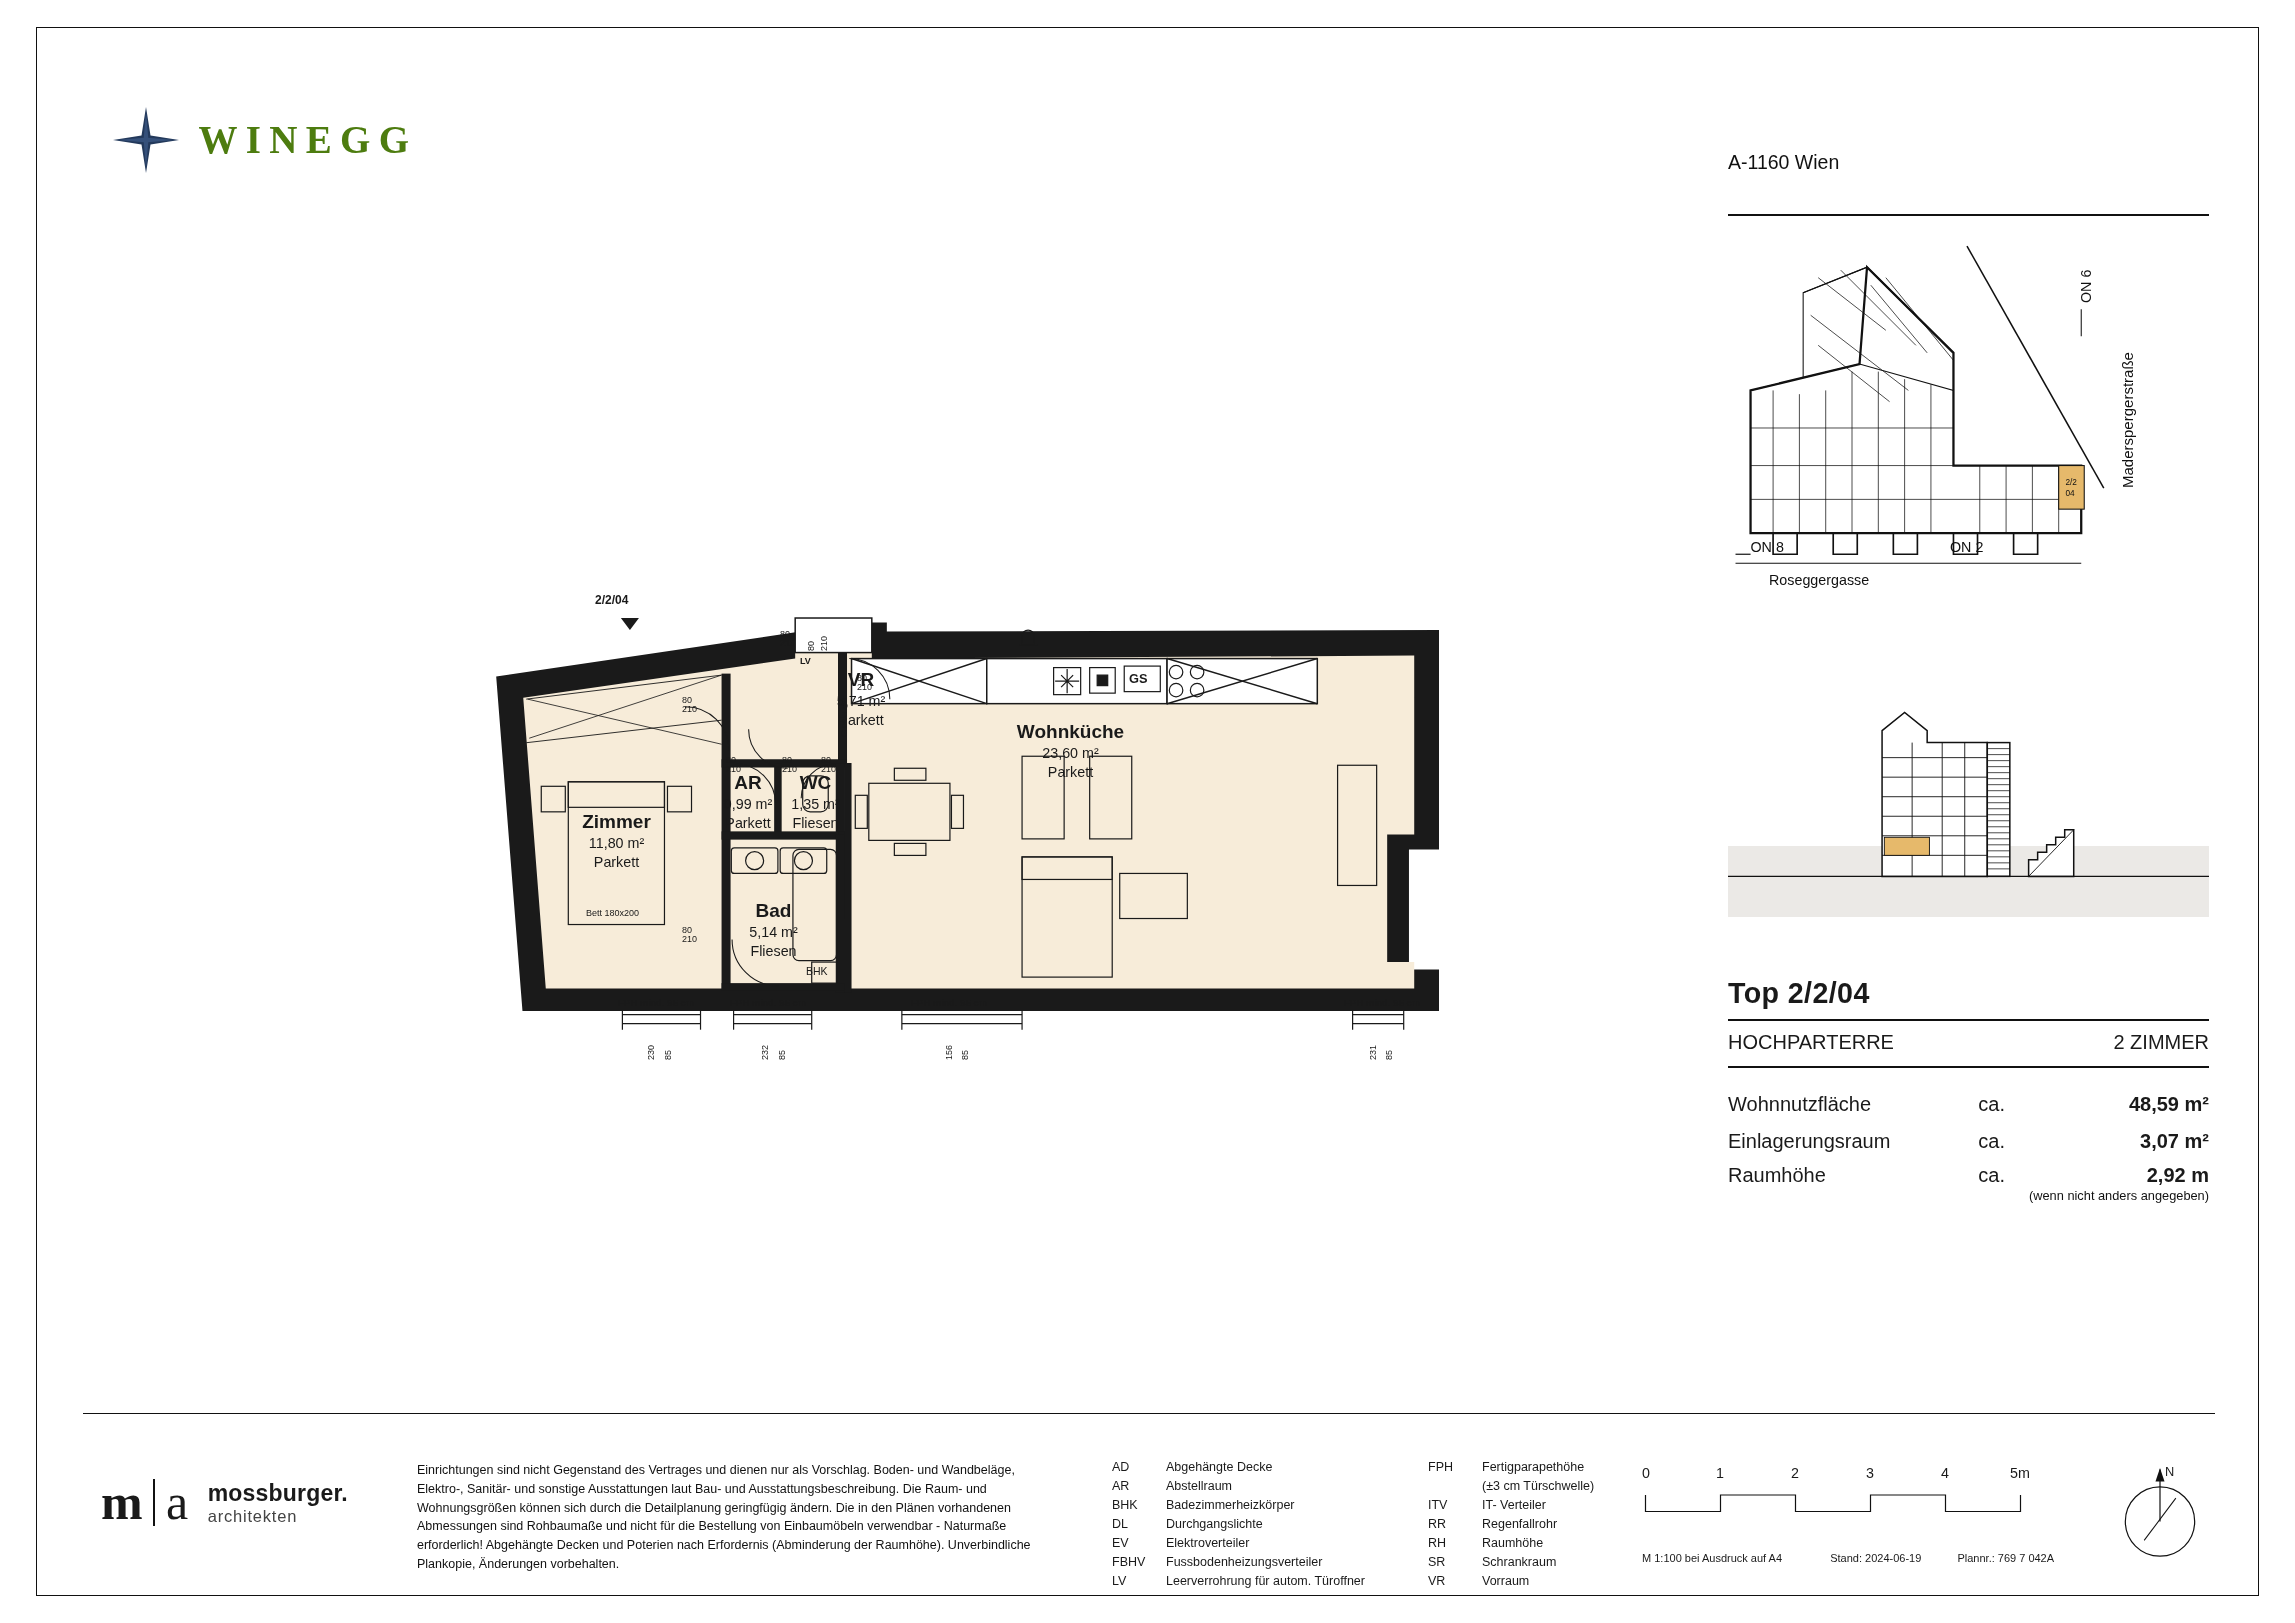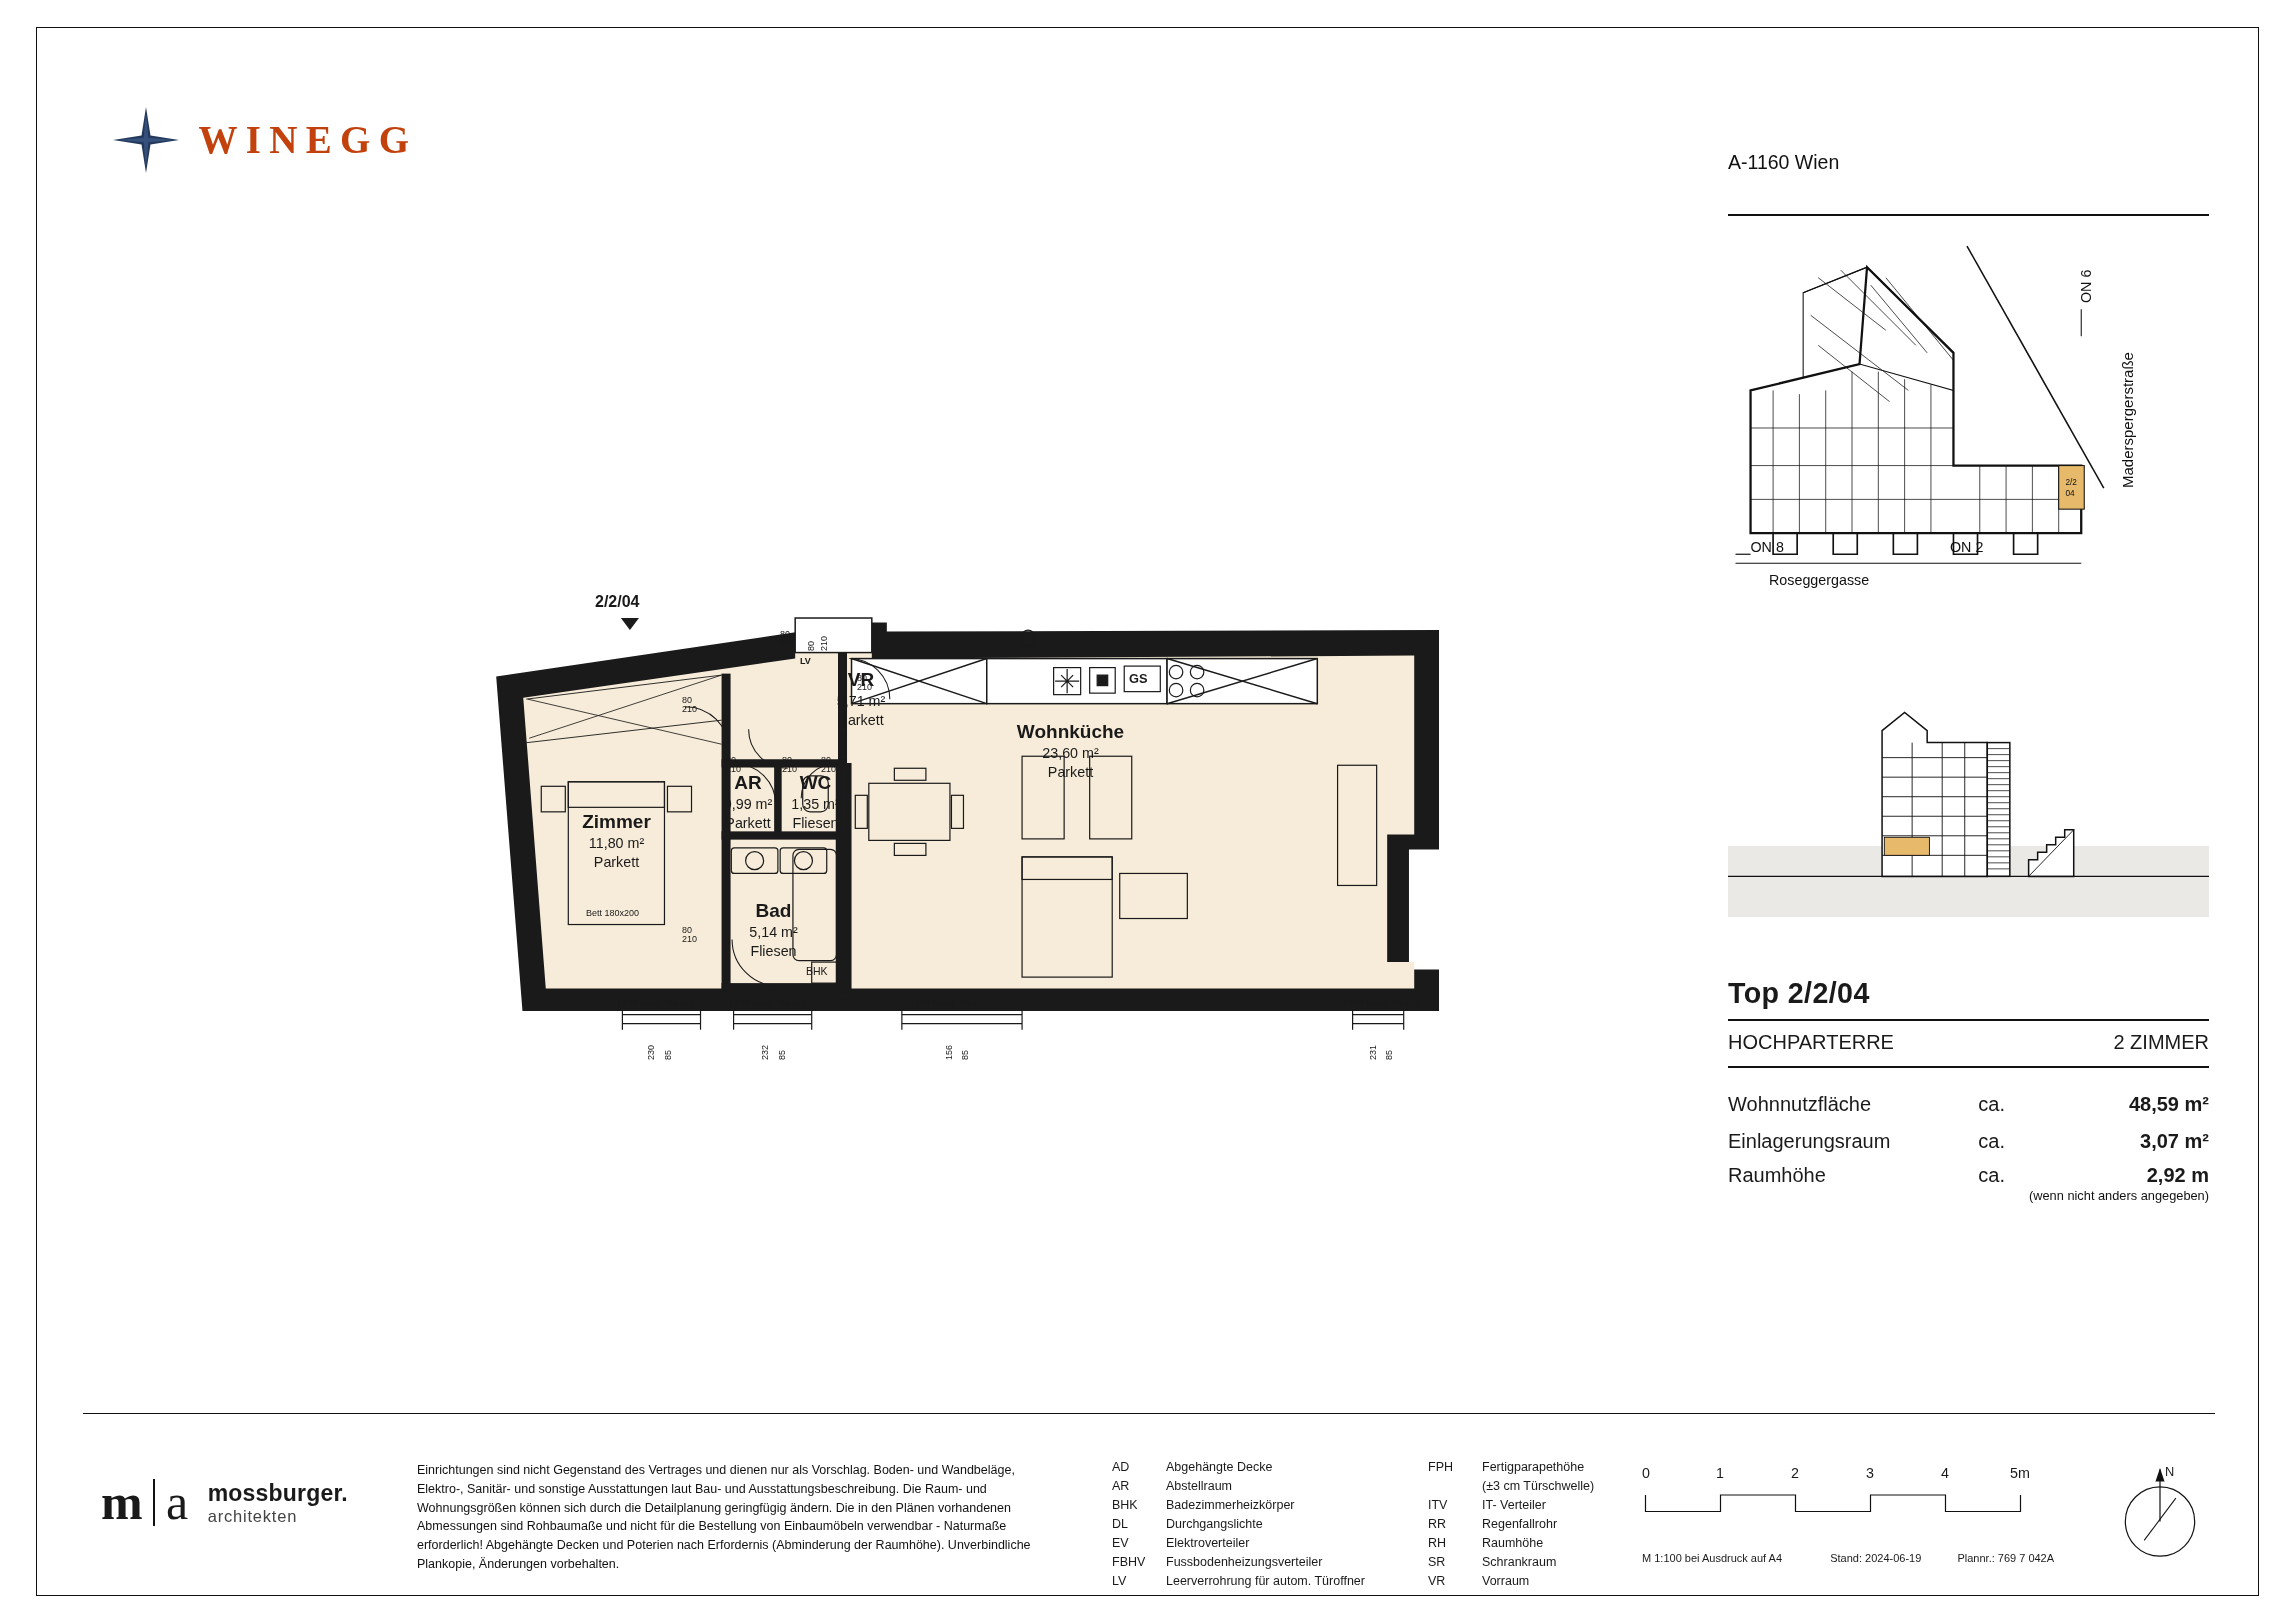--- a/index.html
+++ b/index.html
@@ -4,21 +4,21 @@
 <style>
   html,body{margin:0;padding:0;background:#ffffff;}
   body{width:2295px;height:1623px;font-family:"Liberation Sans",sans-serif;color:#1a1a1a;position:relative;overflow:hidden;}
   .sheet{position:absolute;left:0;top:0;width:2295px;height:1623px;}
   .frame{position:absolute;left:36px;top:27px;width:2223px;height:1569px;border:1.2px solid #111;box-sizing:border-box;}
 
   
   .logo-wrap{position:absolute;left:113px;top:98px;width:466px;height:83px;display:flex;align-items:center;gap:19.5px;}
   .star{width:66px;height:66px;position:relative;}
   .star svg{display:block;}
-  .brandname{font-family:"Liberation Serif",serif;font-size:39px;letter-spacing:8.3px;color:#c2410c;font-weight:700;}
+  .brandname{font-family:"Liberation Serif",serif;font-size:39px;letter-spacing:8.3px;color:#4d7c0f;font-weight:700;}
 
   .title-block{position:absolute;left:1728px;top:128px;width:481px;}
   .proj-title{font-size:32px;font-weight:700;letter-spacing:0.4px;color:#111;}
   .proj-sub{font-size:19.5px;margin-top:23px;color:#111;}
   .title-rule{position:absolute;left:1728px;top:214px;width:481px;height:1.5px;background:#111;}
 
   
   .siteplan{position:absolute;left:1728px;top:240px;width:481px;height:391px;}
   .site-label{position:absolute;font-size:14.3px;color:#111;}
 
@@ -64,21 +64,21 @@
 
   
   .plan{position:absolute;left:496px;top:609px;width:977px;height:601px;}
   .roomlabel{position:absolute;text-align:center;line-height:1.28;}
   .roomlabel .nm{font-weight:700;font-size:19px;}
   .roomlabel .ar{font-size:14.3px;}
   .roomlabel .fl{font-size:14.3px;}
   .tiny{position:absolute;font-size:9px;}
   .tinyv{position:absolute;font-size:9px;transform:rotate(-90deg);transform-origin:left top;white-space:nowrap;}
   .fph{position:absolute;font-size:9.8px;white-space:nowrap;}
-  .tagtop{position:absolute;font-size:16px;font-weight:700;}
+  .tagtop{position:absolute;font-size:12px;font-weight:700;}
 </style>
 </head>
 <body>
 
 <div class="sheet">
   <div class="frame"></div>
 
   <div class="logo-wrap">
     <div class="star">
       <svg width="66" height="66" viewBox="0 0 88 88">

